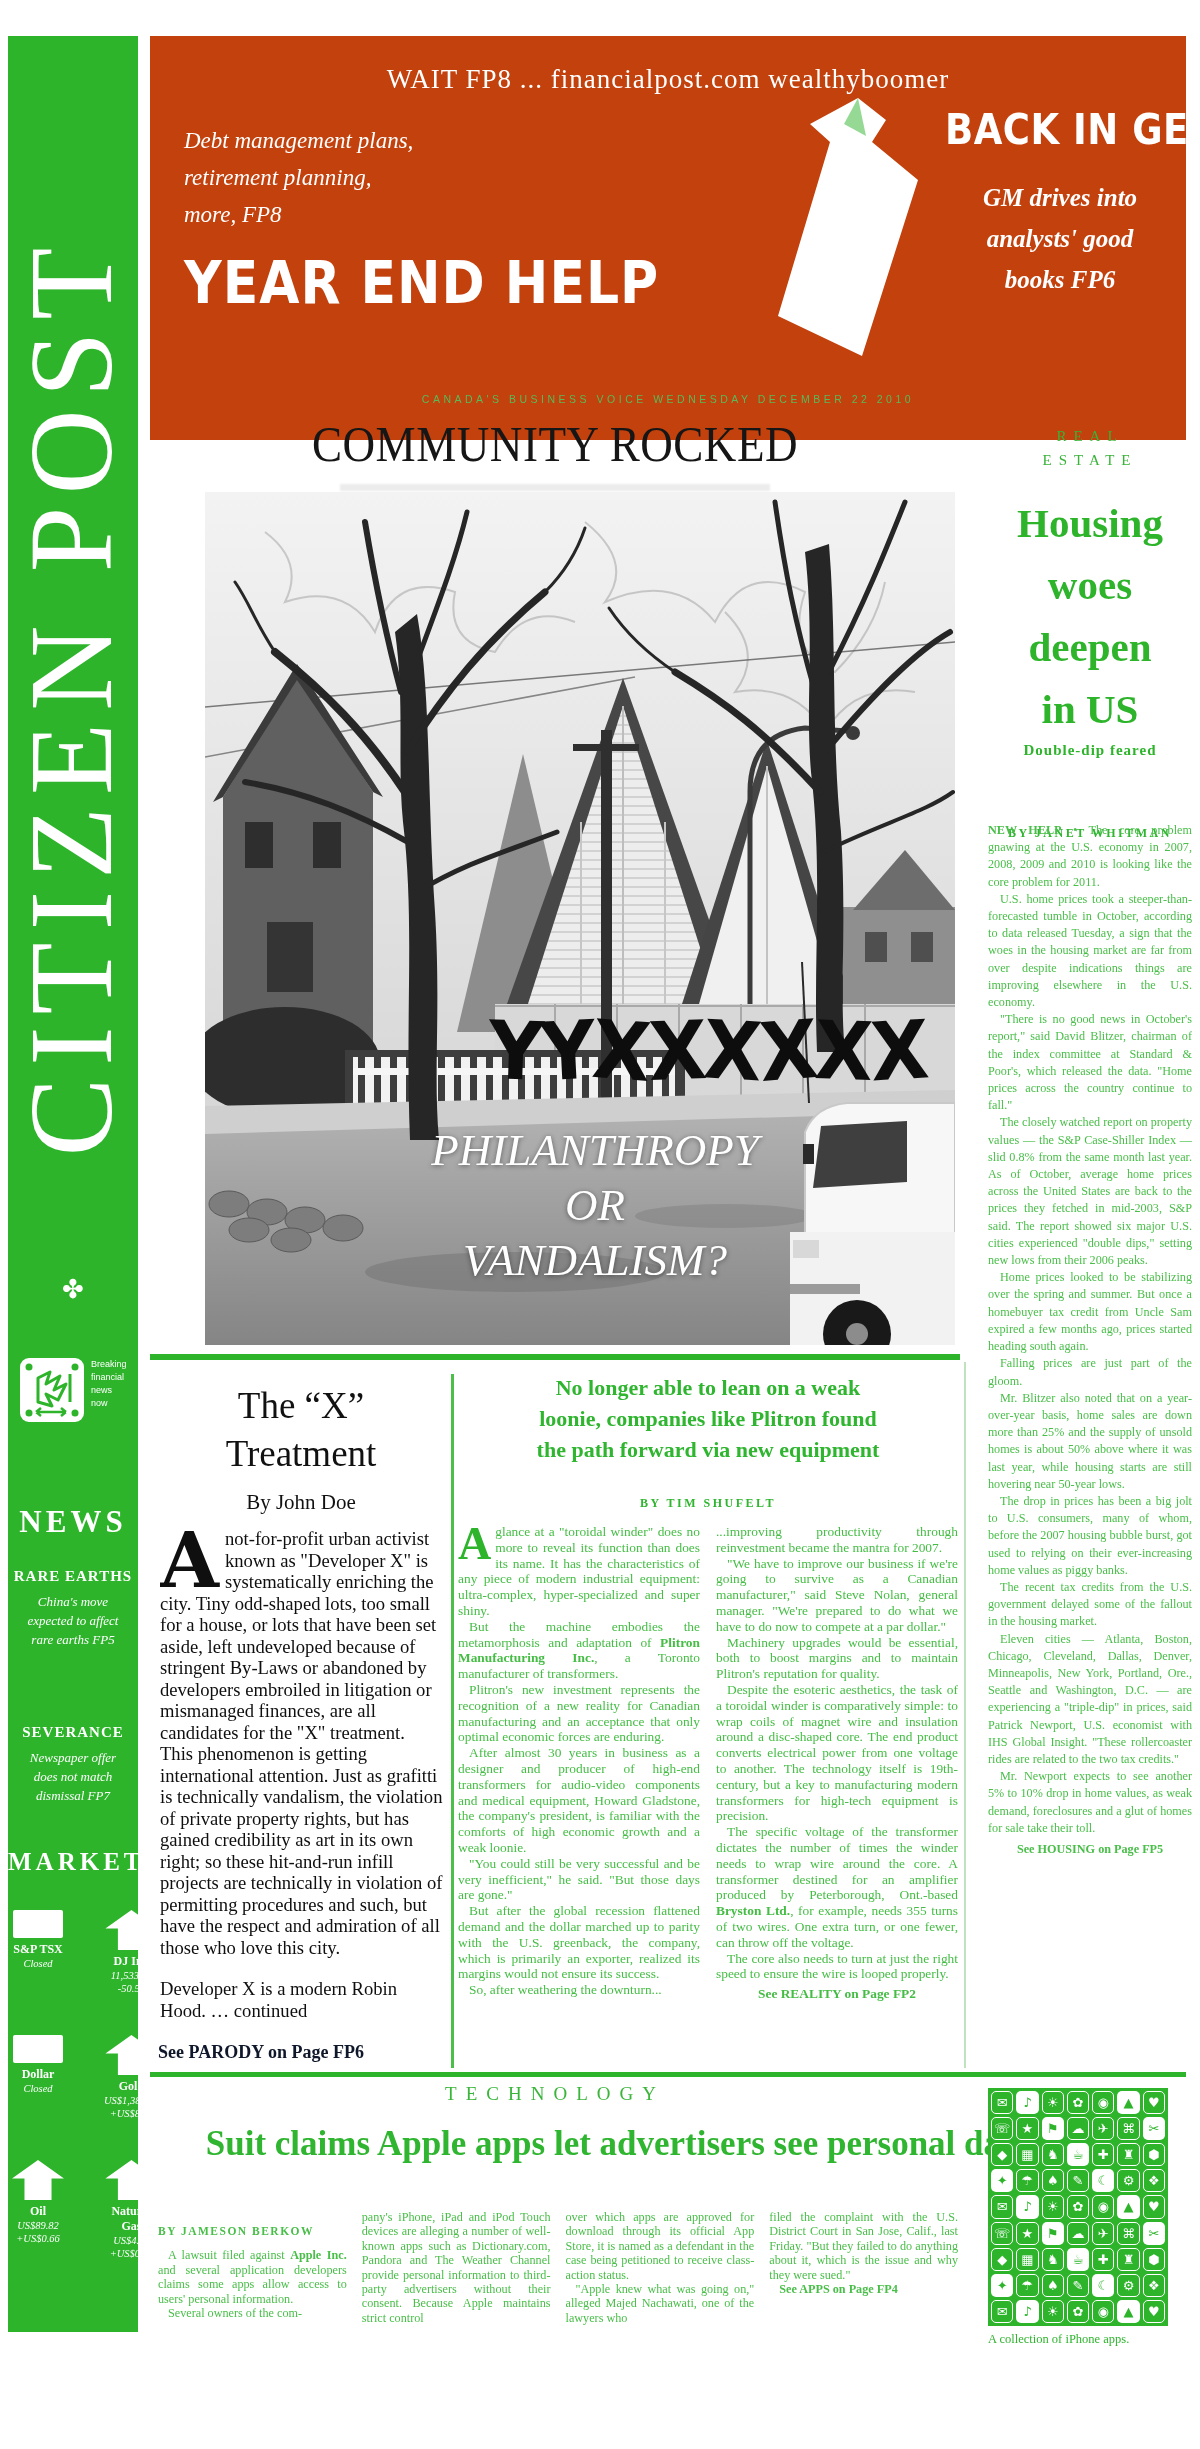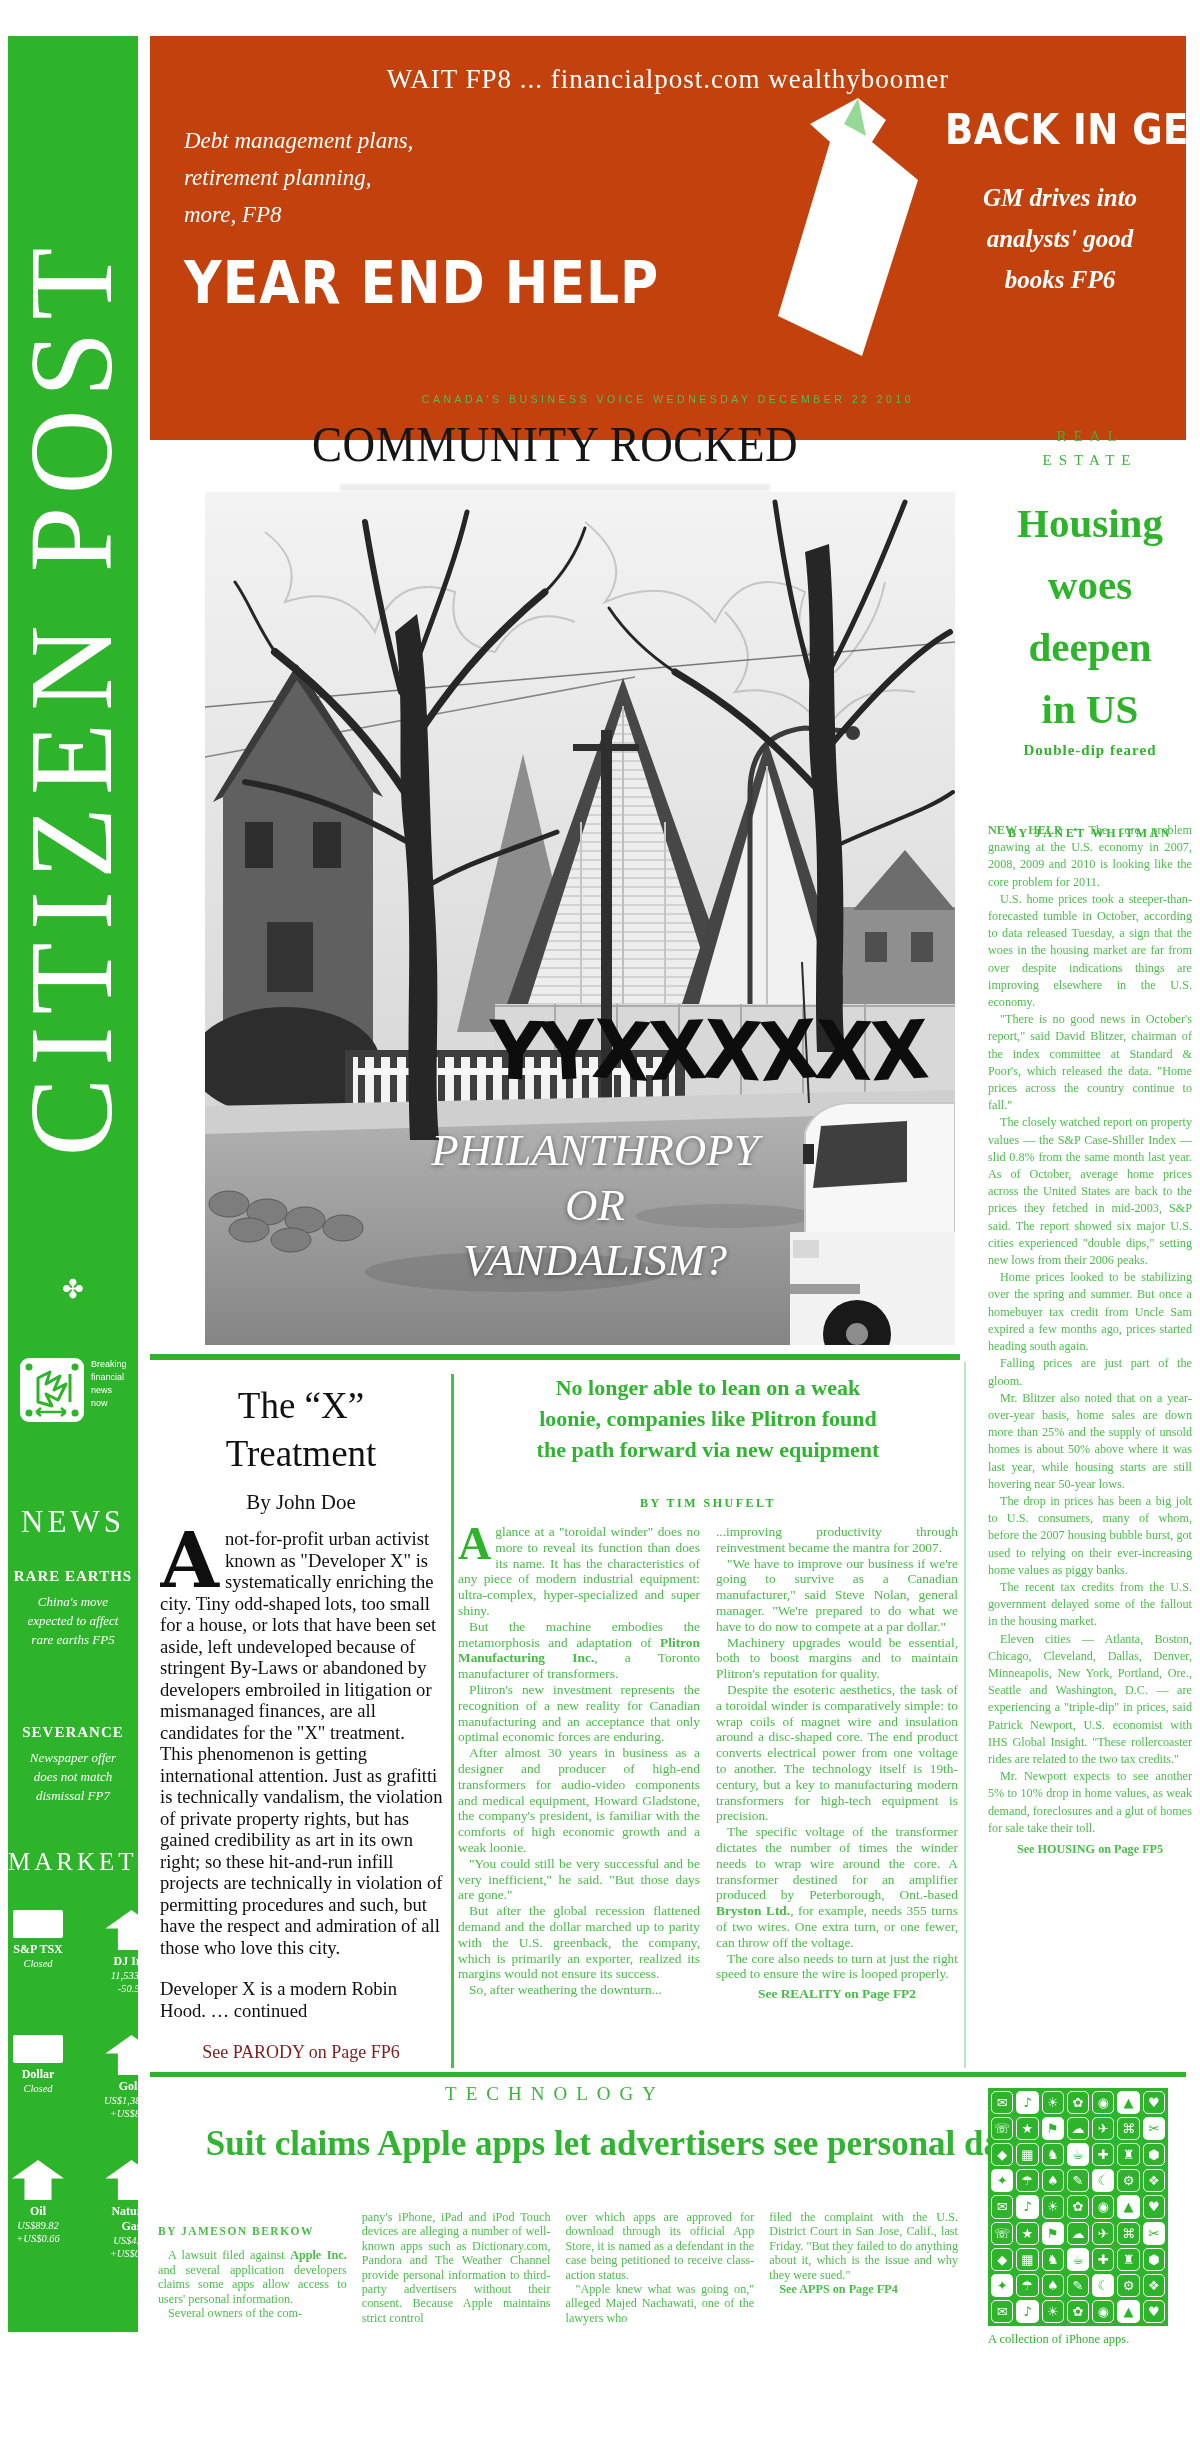--- a/index.html
+++ b/index.html
@@ -12,21 +12,21 @@
   
   .rail{position:absolute;left:8px;top:36px;width:130px;height:2296px;background:#2db42b;}
   .rail-title{position:absolute;left:-535px;top:595px;width:1200px;height:130px;line-height:128px;
       transform:rotate(-90deg);text-align:center;color:#fff;font-size:118px;letter-spacing:12px;
       font-family:"Liberation Serif",serif;white-space:nowrap;}
   .rail-ornament{position:absolute;left:0;top:1238px;width:130px;text-align:center;color:#fff;font-size:26px;}
   .qr-row{position:absolute;left:12px;top:1322px;width:111px;display:flex;align-items:flex-start;}
   .qr-box{width:64px;height:64px;background:#fff;border-radius:9px;flex:0 0 auto;}
   .qr-lines{margin-left:7px;color:#fff;font-size:9px;line-height:13px;font-family:"Liberation Sans",sans-serif;}
   .news-h{position:absolute;left:0;width:130px;text-align:center;color:#fff;
-      font-size:31px;letter-spacing:4px;font-family:"Liberation Serif",serif;}
+      font-size:31px;letter-spacing:4px;font-family:"Liberation Serif",serif;font-weight:bold;}
   .news-item{position:absolute;left:4px;width:122px;text-align:center;color:#fff;}
   .news-item .nh{font-size:15px;font-weight:bold;letter-spacing:1px;margin-bottom:7px;}
   .news-item .nl{font-size:13px;line-height:19px;font-style:italic;}
   .tickers{position:absolute;left:4px;top:1874px;width:122px;display:grid;
       grid-template-columns:1fr 1fr;row-gap:26px;column-gap:4px;gap:40px;}
   .tk{display:flex;flex-direction:column;align-items:center;color:#fff;text-align:center;}
   .tk .ic-flat{width:50px;height:28px;background:#fff;border-radius:2px;margin-bottom:4px;box-shadow:0 33px 0 -30px #fff;}
   .tk .ic-up{width:52px;height:40px;background:#fff;margin-bottom:4px;
       clip-path:polygon(50% 0,100% 46%,76% 46%,76% 100%,24% 100%,24% 46%,0 46%);}
   .tk .tn{font-size:12px;font-weight:bold;line-height:15px;}
@@ -89,22 +89,22 @@
   
   .xt-title{position:absolute;left:158px;top:1382px;width:286px;text-align:center;color:#111;
       font-size:37px;line-height:48px;}
   .xt-by{position:absolute;left:158px;top:1490px;width:286px;text-align:center;color:#111;font-size:21px;}
   .xt-body{position:absolute;left:160px;top:1528px;width:284px;height:500px;overflow:hidden;
       color:#0f0f0f;font-size:18.6px;line-height:21.5px;}
   .xt-body p{margin:0;}
   .xt-body p.sp{margin-top:20px;}
   .drop-x{float:left;font-size:76px;line-height:58px;font-weight:bold;padding:4px 6px 0 0;
       font-family:"DejaVu Serif",serif;}
-  .xt-see{position:absolute;left:158px;top:2042px;width:286px;text-align:center;color:#7f1d1d;
-      font-size:18px;font-weight:normal;}
+  .xt-see{position:absolute;left:158px;top:2042px;width:286px;color:#0f172a;
+      font-size:18px;font-weight:bold;}
 
   
   .pl-head{position:absolute;left:458px;top:1372px;width:500px;text-align:center;color:#2fb52f;
       font-size:22px;font-weight:bold;line-height:31px;}
   .pl-by{position:absolute;left:458px;top:1496px;width:500px;}
   .pl-cols{position:absolute;left:458px;top:1524px;width:500px;height:544px;overflow:hidden;
       display:flex;gap:16px;}
   .pl-col{width:242px;color:#45bd45;font-size:13.4px;line-height:15.8px;text-align:justify;}
   .pl-col p{margin:0;text-indent:11px;}
   .pl-col p:first-child{text-indent:0;}

